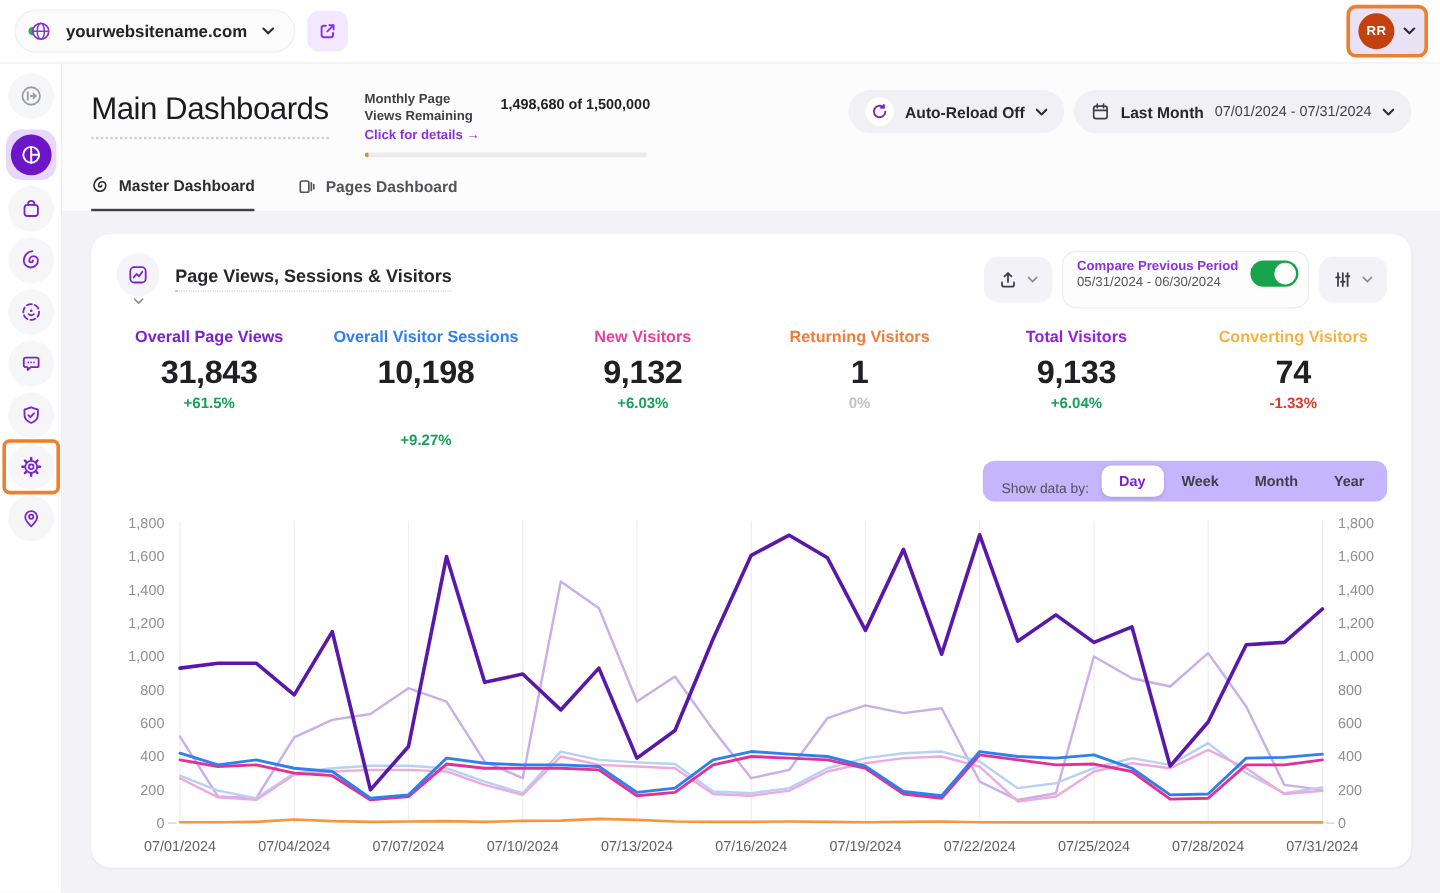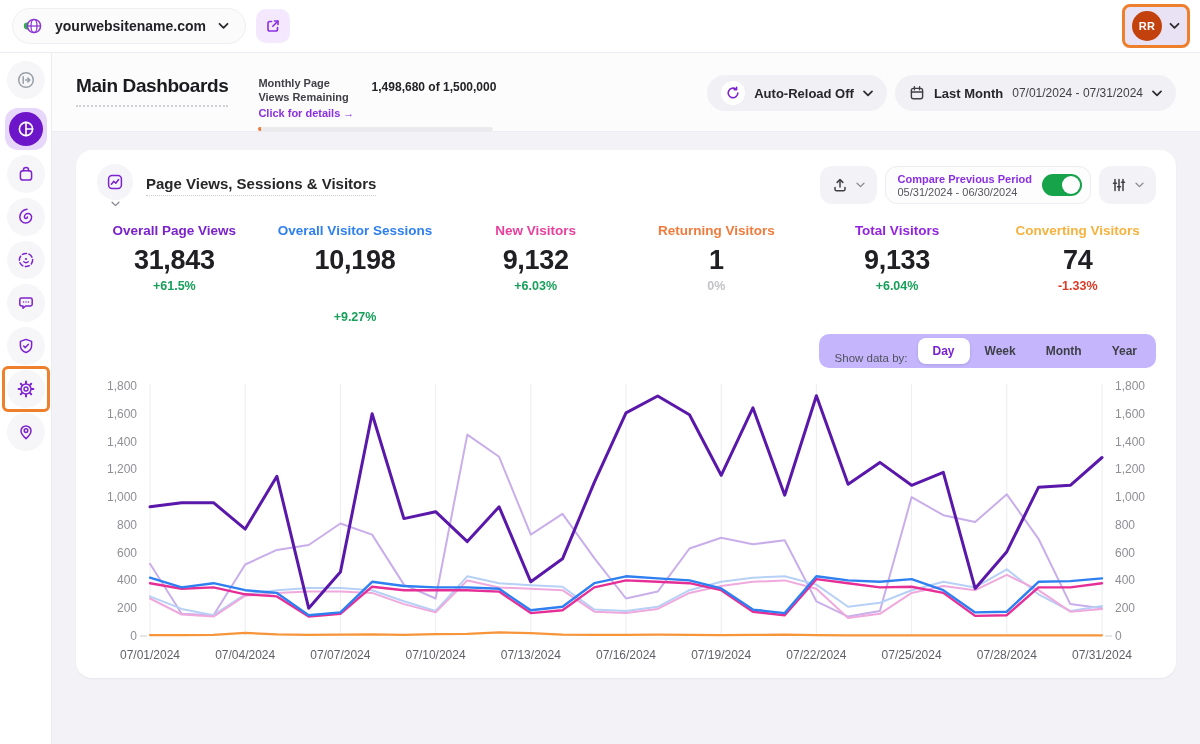--- a/index.html
+++ b/index.html
@@ -29,21 +29,21 @@
   .sb-active-wrap { width:42px; height:42px; border-radius:13px; background:#e7d7fa; display:flex; align-items:center;
                     justify-content:center; margin-bottom:5px; cursor:pointer; }
   .sb-active { width:34px; height:34px; border-radius:50%; background:#6d16c9; color:#ffffff;
                display:flex; align-items:center; justify-content:center; }
   .halo { position:absolute; top:-4px; left:-5px; right:-5px; bottom:-4px; border:3px solid #ee7f2d; border-radius:6px; pointer-events:none; }
 
   
   .main { position:absolute; top:53px; left:52px; width:1148px; height:691px; background:#f3f2f7; }
   .page-header { background:#fcfcfd; border-bottom:1px solid #ececf1; padding:22px 24px 0 24px; }
   .title-row { display:flex; align-items:flex-start; }
-  .page-title { font-size:19px; font-weight:700; letter-spacing:-0.4px; color:#1b1b1f;
+  .page-title { font-size:26px; font-weight:400; letter-spacing:-0.4px; color:#1b1b1f;
                 border-bottom:2px dotted #cfcfd6; padding-bottom:8px; }
   .quota { margin-left:30px; margin-top:2px; width:238px; }
   .quota-top { display:flex; align-items:flex-start; }
   .quota-label { font-size:11px; font-weight:700; color:#3f3f46; line-height:1.25; }
   .quota-link { font-size:11px; font-weight:600; color:#8b30e0; margin-top:2px; cursor:pointer; }
   .quota-value { font-size:12px; font-weight:700; color:#232327; margin-left:14px; white-space:nowrap; margin-top:3px; }
   .quota-bar { margin-top:8px; width:235px; height:4px; border-radius:2px; background:#ebebee; position:relative; overflow:hidden; }
   .quota-fill { position:absolute; left:0; top:0; bottom:0; background:#f07b3c; }
   .hdr-controls { margin-left:auto; display:flex; gap:8px; }
   .pill { display:flex; align-items:center; gap:9px; background:#f1f0f5; border-radius:18px; height:36px;
@@ -60,21 +60,21 @@
           box-shadow:0 1px 2px rgba(20,20,40,.05); }
   .card-head { display:flex; align-items:center; padding:14px 20px 4px 20px; }
   .chart-icon-wrap { position:relative; width:38px; display:flex; flex-direction:column; align-items:center; cursor:pointer; }
   .chart-icon-circ { width:36px; height:36px; border-radius:50%; background:#f5f4f8; display:flex; align-items:center; justify-content:center; }
   .card-title { font-size:15px; font-weight:700; color:#27272a; margin-left:12px;
                 border-bottom:1px dotted #c9c9cf; padding-bottom:3px; }
   .card-head-right { margin-left:auto; display:flex; align-items:center; gap:8px; }
   .tool-pill { display:flex; align-items:center; gap:8px; background:#f3f2f6; border-radius:12px; height:38px;
                padding:0 12px; cursor:pointer; color:#3f3f46; }
   .compare-pill { display:flex; align-items:center; gap:10px; background:#fdfdfe; border:1px solid #ececf1;
-                  border-radius:12px; padding:5px 8px 5px 12px; cursor:pointer; }
+                  border-radius:12px; padding:5px 8px 15px 12px; cursor:pointer; }
   .compare-label { font-size:11px; font-weight:700; color:#8b30e0; line-height:1.3; }
   .compare-range { font-size:11px; font-weight:500; color:#55555c; }
   .toggle { width:40px; height:22px; border-radius:11px; position:relative; }
   .toggle .knob { position:absolute; top:2px; right:2px; width:18px; height:18px; border-radius:50%; background:#ffffff; }
 
   
   .metrics { display:flex; padding:12px 8px 2px 8px; }
   .metric { flex:1; text-align:center; }
   .metric .m-label { font-size:13.5px; font-weight:700; }
   .metric .m-value { font-size:27px; font-weight:700; color:#202024; margin:7px 0 3px 0; letter-spacing:-0.3px; }
@@ -265,20 +265,40 @@
             </span>
             <span>Last Month</span>
             <span class="range">07/01/2024 - 07/31/2024</span>
             <svg width="10" height="7" viewBox="0 0 10 7" fill="none">
                 <path d="M1 1.4 5 5.4 9 1.4" stroke="#2c2c31" stroke-width="1.7" stroke-linecap="round" stroke-linejoin="round"></path>
               </svg>
           </div>
         </div>
       </div>
 
+      <div class="tabs">
+        <div class="tab active">
+          <span style="display:flex">
+            <svg width="15" height="15" viewBox="0 0 18 18" fill="none" stroke="#2c2c31" stroke-width="1.6" stroke-linecap="round">
+              <path d="M10.4 9a1.5 1.5 0 1 1-3 0 3.6 3.6 0 1 1 7.2 0 5.9 5.9 0 1 1-11.8 0A8 8 0 0 1 10 1.2"></path>
+            </svg>
+          </span>
+          <span>Master Dashboard</span>
+        </div>
+        <div class="tab">
+          <span style="display:flex">
+            <svg width="15" height="15" viewBox="0 0 16 16" fill="none" stroke="#52525b" stroke-width="1.5" stroke-linecap="round">
+              <rect x="2.4" y="3" width="7.6" height="10" rx="1.6"></rect>
+                <path d="M12.2 4.6v6.8"></path>
+                <path d="M14.4 6.2v3.6"></path>
+            </svg>
+          </span>
+          <span>Pages Dashboard</span>
+        </div>
+      </div>
     </div>
 
     <div class="card">
       <div class="card-head">
         <div class="chart-icon-wrap">
           <div class="chart-icon-circ">
             <span style="display:flex">
               <svg width="18" height="18" viewBox="0 0 18 18" fill="none" stroke="#7d22ce" stroke-width="1.5" stroke-linecap="round" stroke-linejoin="round">
                 <rect x="2.6" y="2.6" width="12.8" height="12.8" rx="3.4"></rect>
                   <path d="M5.4 11.2 7.8 8.3l2 2 2.8-3.8"></path>

